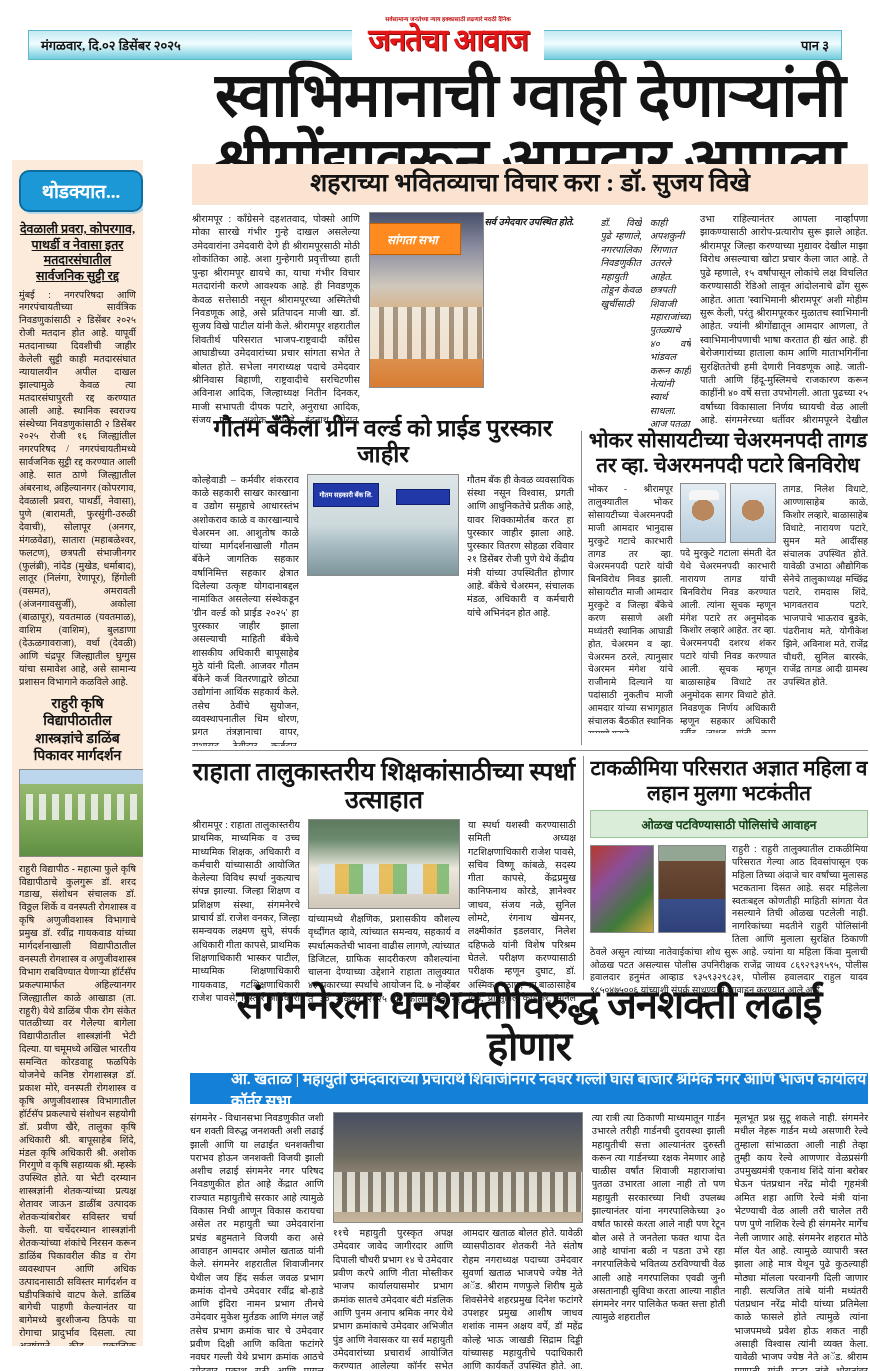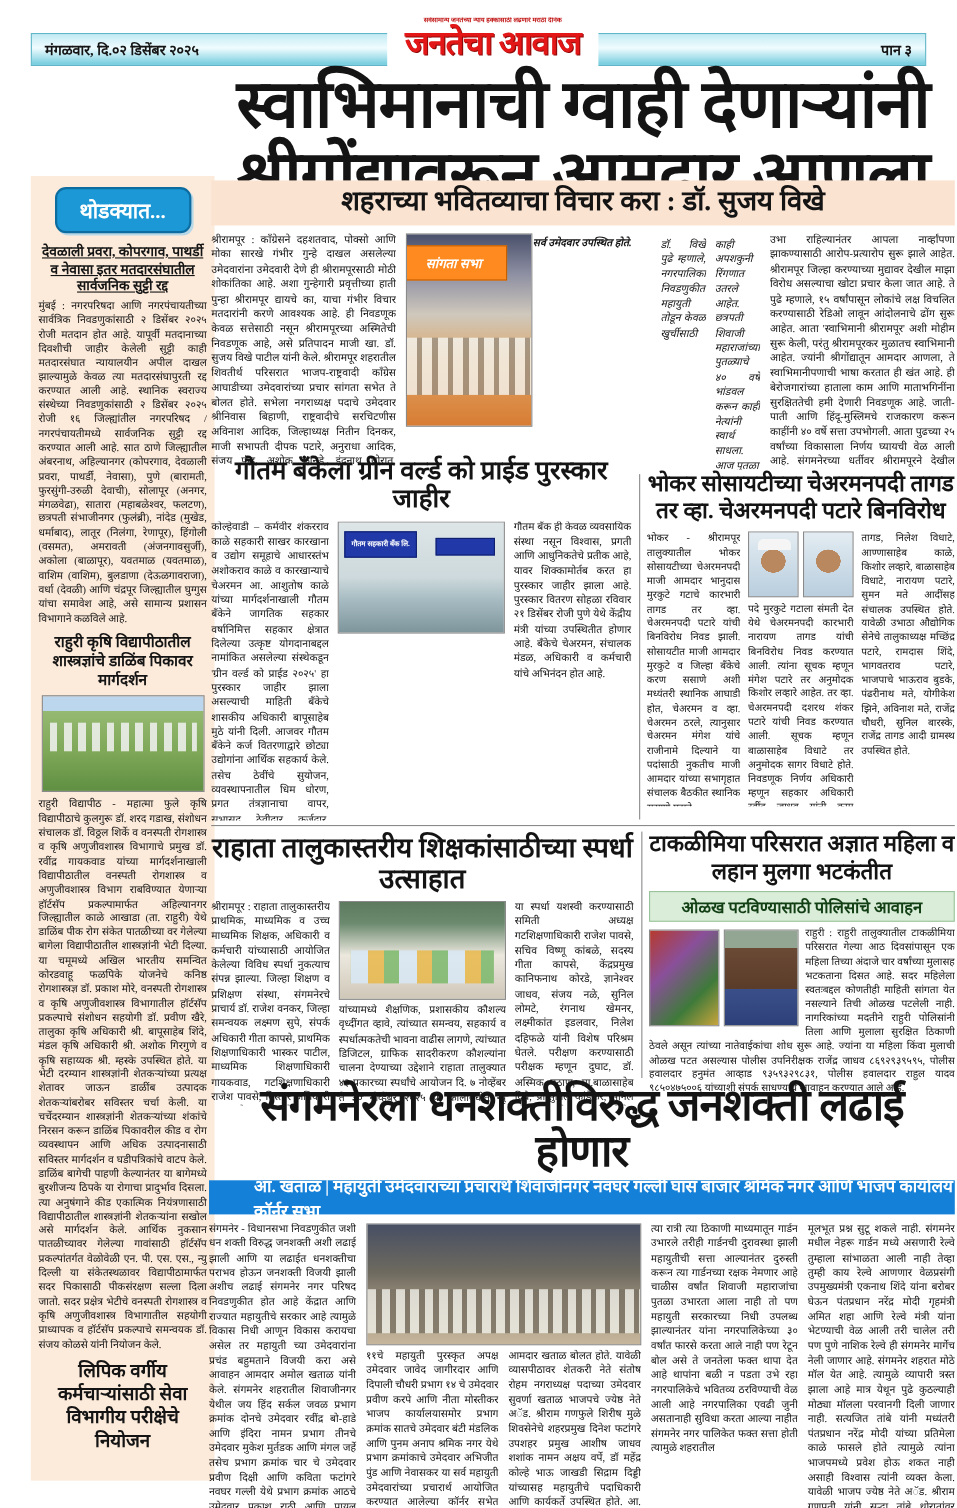--- a/index.html
+++ b/index.html
@@ -9,21 +9,21 @@
   .topbar{position:absolute;left:28px;top:30px;width:814px;height:30px;box-sizing:border-box;
           background:linear-gradient(#c2eaf3,#f0fcff 45%,#72ccdd);border:1px solid #5fb6c8;
           display:flex;align-items:center;justify-content:space-between;padding:0 12px;
           font-size:13px;font-weight:bold;}
   .mast{position:absolute;left:352px;top:14px;width:192px;height:54px;background:#fff;
         text-align:center;padding-top:2px;box-sizing:border-box;}
   .mast .tagline{font-size:6px;color:#c01010;font-weight:bold;line-height:1.1;white-space:nowrap;overflow:hidden;}
   .mast .mtitle{font-size:30px;font-weight:bold;color:#e31717;line-height:1.15;
         text-shadow:1px 1px 0 #8f0a0a;letter-spacing:-1px;}
   
-  .sidebar{position:absolute;left:28px;top:160px;width:167px;height:1186px;background:#fceada;
+  .sidebar{position:absolute;left:12px;top:160px;width:131px;height:1186px;background:#fceada;
            box-sizing:border-box;padding:8px 7px;overflow:hidden;}
   .badge{width:120px;height:38px;margin:2px auto 10px;background:#1b98d5;border:2px solid #0d6da0;
          border-radius:10px;color:#fff;font-size:19px;font-weight:bold;
          display:flex;align-items:center;justify-content:center;box-shadow:2px 2px 0 #b8d8e8;}
   .s-title{text-align:center;font-weight:bold;margin:6px 0 4px;line-height:1.25;}
   .t1{font-size:12.5px;text-decoration:underline;}
   .t2{font-size:14px;}
   .t3{font-size:17px;}
   .s-body{font-size:9.5px;text-align:justify;line-height:1.36;margin:0 0 6px;}
   .photo{border:1px solid #8a8a8a;box-sizing:border-box;position:relative;overflow:hidden;}
@@ -84,21 +84,21 @@
   .r-body .side{flex:1;}
   .rmid{width:152px;flex:none;display:flex;flex-direction:column;}
   .school-photo{width:152px;height:90px;
     background:linear-gradient(180deg,#5d7a5f 0%,#6b8a6e 22%,#ece8de 55%,#cfc7b8 100%);}
   .school-photo .posters{position:absolute;left:10px;bottom:14px;width:130px;height:30px;
     background:repeating-linear-gradient(90deg,#d8e8f5 0 16px,#e8b84a 16px 30px,#7ab86a 30px 44px);opacity:.85;}
   .rmid .coltxt{margin-top:4px;flex:1;}
   .takli{position:absolute;left:590px;top:756px;width:278px;}
   .takli h2{margin:0 0 5px;font-size:20.5px;text-align:center;line-height:1.2;}
   .greenband{height:26px;background:#d9edd9;border:1px solid #9bc39b;display:flex;align-items:center;
-    justify-content:center;font-size:15px;font-weight:bold;color:#123f14;margin-bottom:5px;}
+    justify-content:center;font-size:12px;font-weight:bold;color:#123f14;margin-bottom:5px;}
   .t-body{font-size:9.3px;text-align:justify;line-height:1.38;height:178px;overflow:hidden;}
   .wphoto{float:left;width:64px;height:88px;margin:2px 4px 2px 0;
     background:linear-gradient(135deg,#b63a2e 0%,#8a4f9a 35%,#3f7a3a 70%,#c9a53c 100%);}
   .cphoto{float:left;width:68px;height:88px;margin:2px 6px 2px 0;
     background:linear-gradient(180deg,#93a693 0%,#93a693 18%,#6b4a35 18%,#5a3c2a 62%,#3a4f8a 62%,#2e4078 100%);}
   
   .sangamner{position:absolute;left:190px;top:984px;width:678px;}
   .sangamner h1{margin:0;font-size:40px;text-align:center;line-height:1.05;letter-spacing:-1px;}
   .blueband{margin-top:5px;height:31px;background:#1580d8;color:#fff;font-size:15.5px;font-weight:bold;
     display:flex;align-items:center;justify-content:center;padding-left:41px;}

